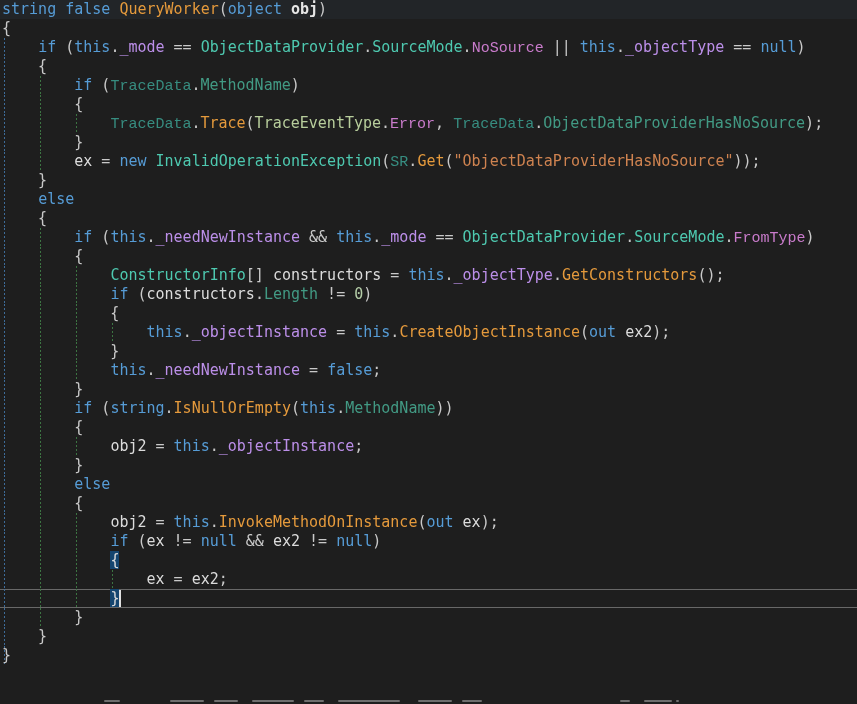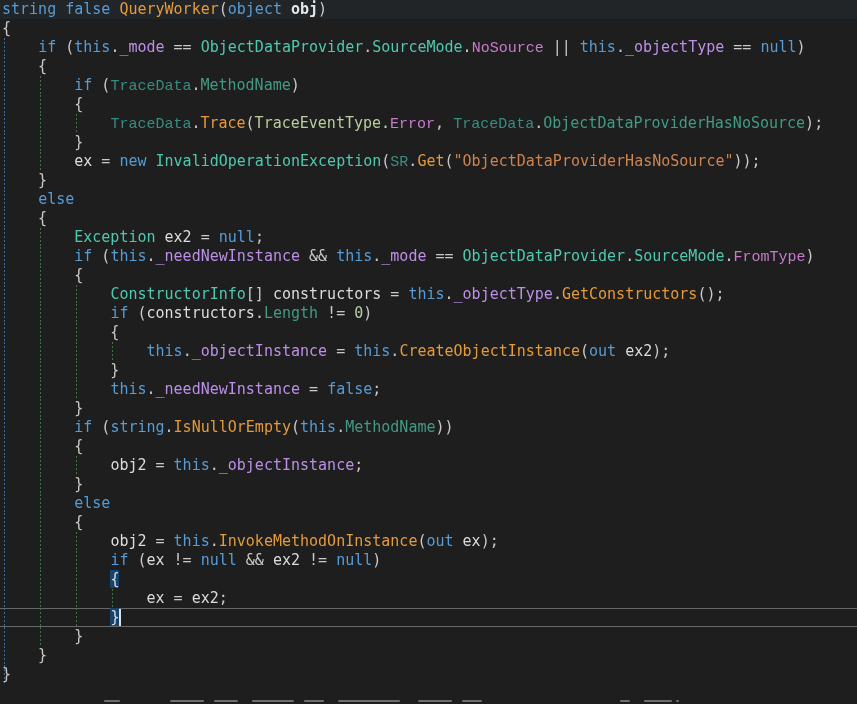--- a/index.html
+++ b/index.html
@@ -45,21 +45,20 @@
       <div class="ln"><i class="g" style="left: 4px; --gc: var(--c-guide_blue);"></i><span class="w">    </span><span class="k">if</span><span class="w"> (</span><span class="k">this</span><span class="w">.</span><span class="f">_mode</span><span class="w"> == </span><span class="t">ObjectDataProvider</span><span class="w">.</span><span class="t">SourceMode</span><span class="w">.</span><span class="ef">NoSource</span><span class="w"> || </span><span class="k">this</span><span class="w">.</span><span class="f">_objectType</span><span class="w"> == </span><span class="k">null</span><span class="w">)</span></div>
       <div class="ln"><i class="g" style="left: 4px; --gc: var(--c-guide_blue);"></i><span class="w">    {</span></div>
       <div class="ln"><i class="g" style="left: 4px; --gc: var(--c-guide_blue);"></i><i class="g" style="left: 40.092px; --gc: var(--c-guide_green);"></i><span class="w">        </span><span class="k">if</span><span class="w"> (</span><span class="st">TraceData</span><span class="w">.</span><span class="p">MethodName</span><span class="w">)</span></div>
       <div class="ln"><i class="g" style="left: 4px; --gc: var(--c-guide_blue);"></i><i class="g" style="left: 40.092px; --gc: var(--c-guide_green);"></i><span class="w">        {</span></div>
       <div class="ln"><i class="g" style="left: 4px; --gc: var(--c-guide_blue);"></i><i class="g" style="left: 40.092px; --gc: var(--c-guide_green);"></i><i class="g" style="left: 76.184px; --gc: var(--c-guide_green);"></i><span class="w">            </span><span class="st">TraceData</span><span class="w">.</span><span class="m">Trace</span><span class="w">(</span><span class="en">TraceEventType</span><span class="w">.</span><span class="ef">Error</span><span class="w">, </span><span class="st">TraceData</span><span class="w">.</span><span class="p">ObjectDataProviderHasNoSource</span><span class="w">);</span></div>
       <div class="ln"><i class="g" style="left: 4px; --gc: var(--c-guide_blue);"></i><i class="g" style="left: 40.092px; --gc: var(--c-guide_green);"></i><span class="w">        }</span></div>
       <div class="ln"><i class="g" style="left: 4px; --gc: var(--c-guide_blue);"></i><i class="g" style="left: 40.092px; --gc: var(--c-guide_green);"></i><span class="w">        </span><span class="l">ex</span><span class="w"> = </span><span class="k">new</span><span class="w"> </span><span class="t">InvalidOperationException</span><span class="w">(</span><span class="st">SR</span><span class="w">.</span><span class="m">Get</span><span class="w">(</span><span class="s">"ObjectDataProviderHasNoSource"</span><span class="w">));</span></div>
       <div class="ln"><i class="g" style="left: 4px; --gc: var(--c-guide_blue);"></i><span class="w">    }</span></div>
       <div class="ln"><i class="g" style="left: 4px; --gc: var(--c-guide_blue);"></i><span class="w">    </span><span class="k">else</span></div>
       <div class="ln"><i class="g" style="left: 4px; --gc: var(--c-guide_blue);"></i><span class="w">    {</span></div>
-      <div class="ln"><i class="g" style="left: 4px; --gc: var(--c-guide_blue);"></i><i class="g" style="left: 40.092px; --gc: var(--c-guide_green);"></i><span class="w">        </span><span class="t">Exception</span><span class="w"> </span><span class="l">ex2</span><span class="w"> = </span><span class="k">null</span><span class="w">;</span></div>
       <div class="ln"><i class="g" style="left: 4px; --gc: var(--c-guide_blue);"></i><i class="g" style="left: 40.092px; --gc: var(--c-guide_green);"></i><span class="w">        </span><span class="k">if</span><span class="w"> (</span><span class="k">this</span><span class="w">.</span><span class="f">_needNewInstance</span><span class="w"> &amp;&amp; </span><span class="k">this</span><span class="w">.</span><span class="f">_mode</span><span class="w"> == </span><span class="t">ObjectDataProvider</span><span class="w">.</span><span class="t">SourceMode</span><span class="w">.</span><span class="ef">FromType</span><span class="w">)</span></div>
       <div class="ln"><i class="g" style="left: 4px; --gc: var(--c-guide_blue);"></i><i class="g" style="left: 40.092px; --gc: var(--c-guide_green);"></i><span class="w">        {</span></div>
       <div class="ln"><i class="g" style="left: 4px; --gc: var(--c-guide_blue);"></i><i class="g" style="left: 40.092px; --gc: var(--c-guide_green);"></i><i class="g" style="left: 76.184px; --gc: var(--c-guide_green);"></i><span class="w">            </span><span class="t">ConstructorInfo</span><span class="w">[] </span><span class="l">constructors</span><span class="w"> = </span><span class="k">this</span><span class="w">.</span><span class="f">_objectType</span><span class="w">.</span><span class="m">GetConstructors</span><span class="w">();</span></div>
       <div class="ln"><i class="g" style="left: 4px; --gc: var(--c-guide_blue);"></i><i class="g" style="left: 40.092px; --gc: var(--c-guide_green);"></i><i class="g" style="left: 76.184px; --gc: var(--c-guide_green);"></i><span class="w">            </span><span class="k">if</span><span class="w"> (</span><span class="l">constructors</span><span class="w">.</span><span class="p">Length</span><span class="w"> != </span><span class="n">0</span><span class="w">)</span></div>
       <div class="ln"><i class="g" style="left: 4px; --gc: var(--c-guide_blue);"></i><i class="g" style="left: 40.092px; --gc: var(--c-guide_green);"></i><i class="g" style="left: 76.184px; --gc: var(--c-guide_green);"></i><span class="w">            {</span></div>
       <div class="ln"><i class="g" style="left: 4px; --gc: var(--c-guide_blue);"></i><i class="g" style="left: 40.092px; --gc: var(--c-guide_green);"></i><i class="g" style="left: 76.184px; --gc: var(--c-guide_green);"></i><i class="g" style="left: 112.276px; --gc: var(--c-guide_green);"></i><span class="w">                </span><span class="k">this</span><span class="w">.</span><span class="f">_objectInstance</span><span class="w"> = </span><span class="k">this</span><span class="w">.</span><span class="m">CreateObjectInstance</span><span class="w">(</span><span class="k">out</span><span class="w"> </span><span class="l">ex2</span><span class="w">);</span></div>
       <div class="ln"><i class="g" style="left: 4px; --gc: var(--c-guide_blue);"></i><i class="g" style="left: 40.092px; --gc: var(--c-guide_green);"></i><i class="g" style="left: 76.184px; --gc: var(--c-guide_green);"></i><span class="w">            }</span></div>
       <div class="ln"><i class="g" style="left: 4px; --gc: var(--c-guide_blue);"></i><i class="g" style="left: 40.092px; --gc: var(--c-guide_green);"></i><i class="g" style="left: 76.184px; --gc: var(--c-guide_green);"></i><span class="w">            </span><span class="k">this</span><span class="w">.</span><span class="f">_needNewInstance</span><span class="w"> = </span><span class="k">false</span><span class="w">;</span></div>
       <div class="ln"><i class="g" style="left: 4px; --gc: var(--c-guide_blue);"></i><i class="g" style="left: 40.092px; --gc: var(--c-guide_green);"></i><span class="w">        }</span></div>
       <div class="ln"><i class="g" style="left: 4px; --gc: var(--c-guide_blue);"></i><i class="g" style="left: 40.092px; --gc: var(--c-guide_green);"></i><span class="w">        </span><span class="k">if</span><span class="w"> (</span><span class="k">string</span><span class="w">.</span><span class="m">IsNullOrEmpty</span><span class="w">(</span><span class="k">this</span><span class="w">.</span><span class="p">MethodName</span><span class="w">))</span></div>

